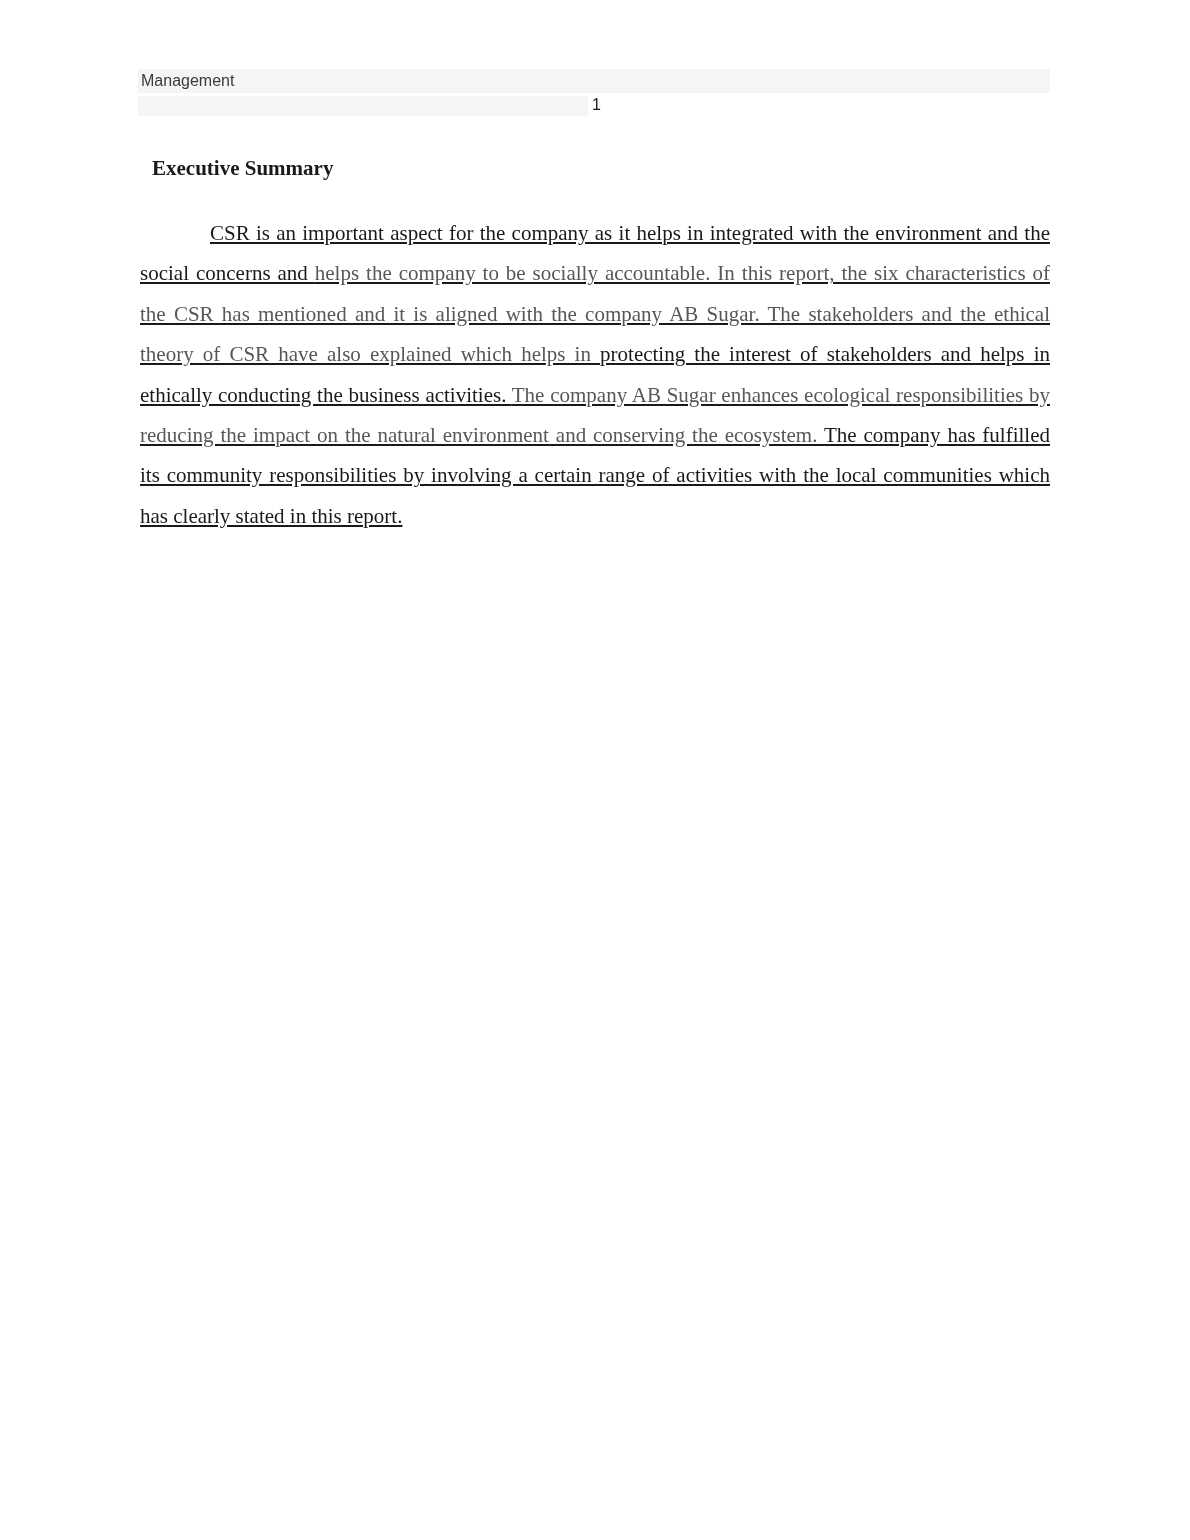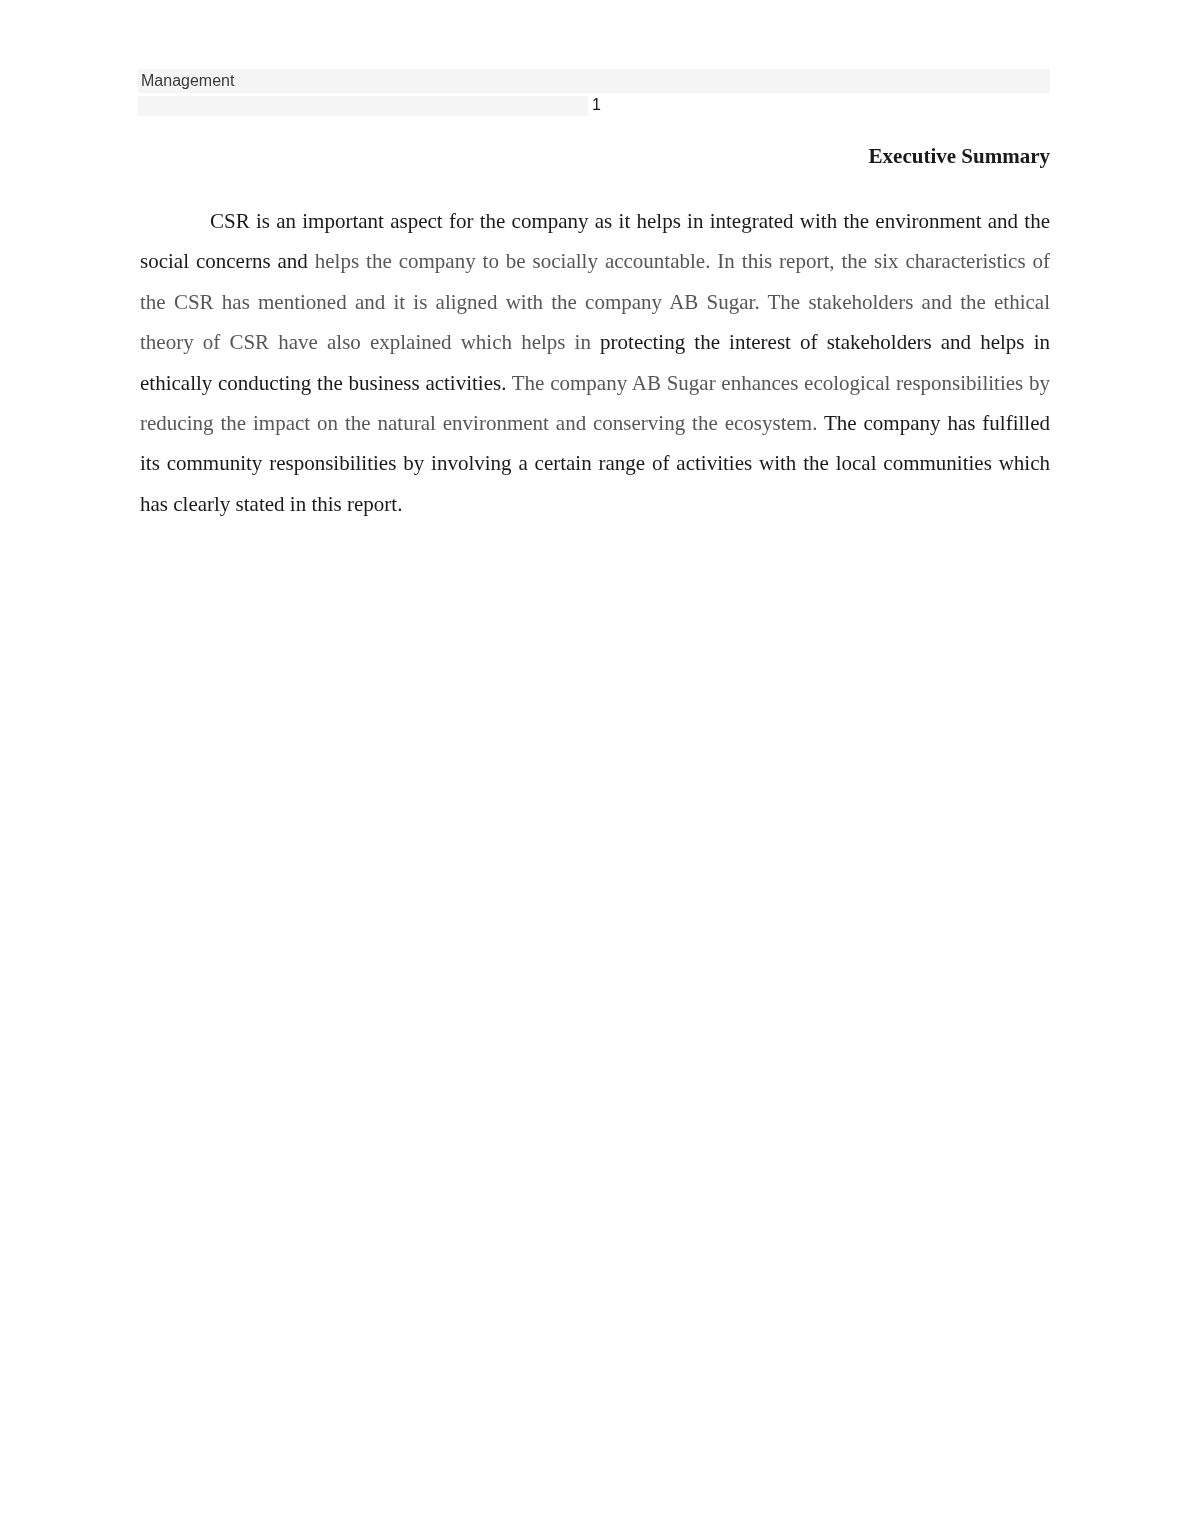--- a/index.html
+++ b/index.html
@@ -50,34 +50,35 @@
     color: var(--text-dark, #1a1a1a);
   }
   
   .content {
     position: absolute;
     left: 140px;
     top: 144px;
     width: 910px;
   }
   .title {
-    margin: 0;
+    margin: 12px;
     font-size: 21px;
     line-height: 24px;
     font-weight: bold;
-    text-align: right;
+    text-align: left;
     color: var(--text-dark, #1a1a1a);
   }
   .body-par {
     margin: 33px 0 0 0;
     font-size: 21px;
     line-height: 40.4px;
     text-align: justify;
     text-indent: 70px;
     color: var(--text-dark, #1a1a1a);
+    text-decoration: underline;
   }
   .seg-dark { color: var(--text-dark, #1a1a1a); }
   .seg-gray { color: var(--text-gray, #575757); }
 </style>
 </head>
 <body>
 
 <div class="page">
 
   <div class="hl-bar hl-bar-course">

